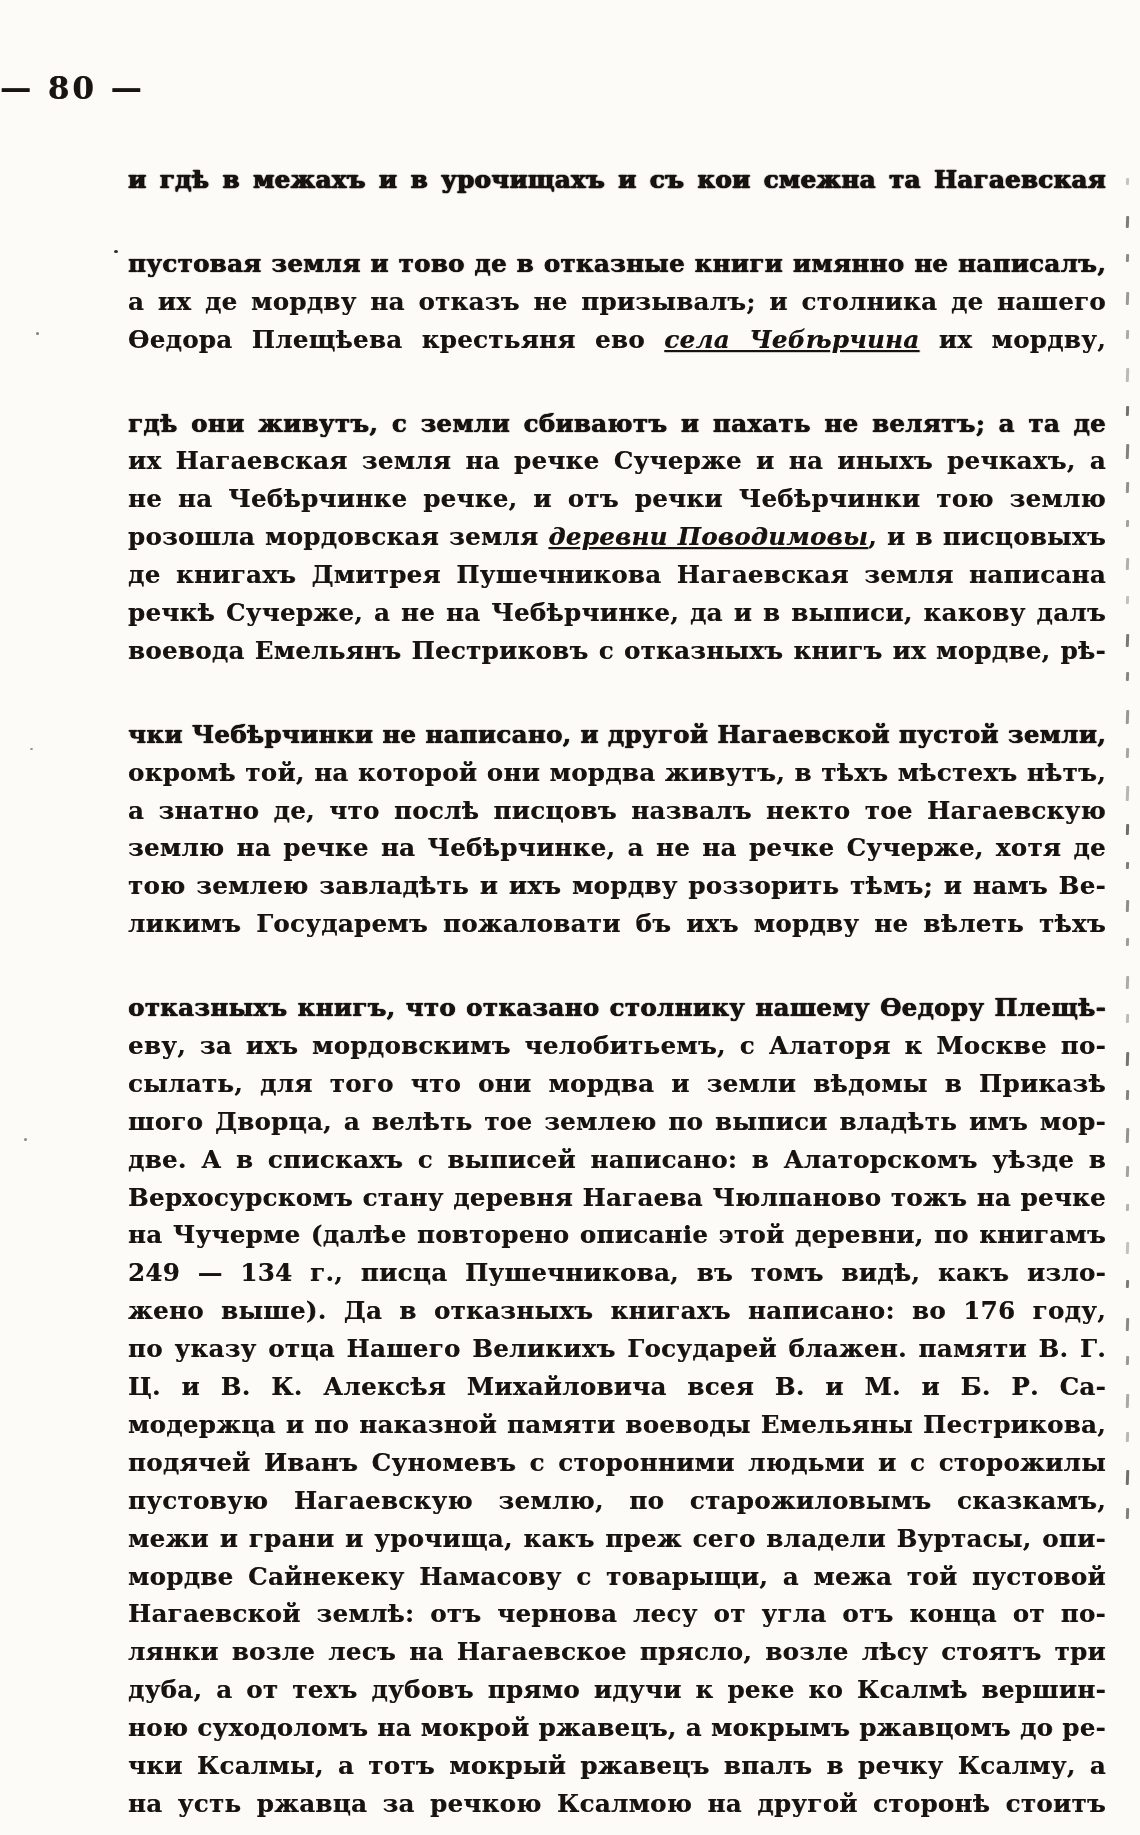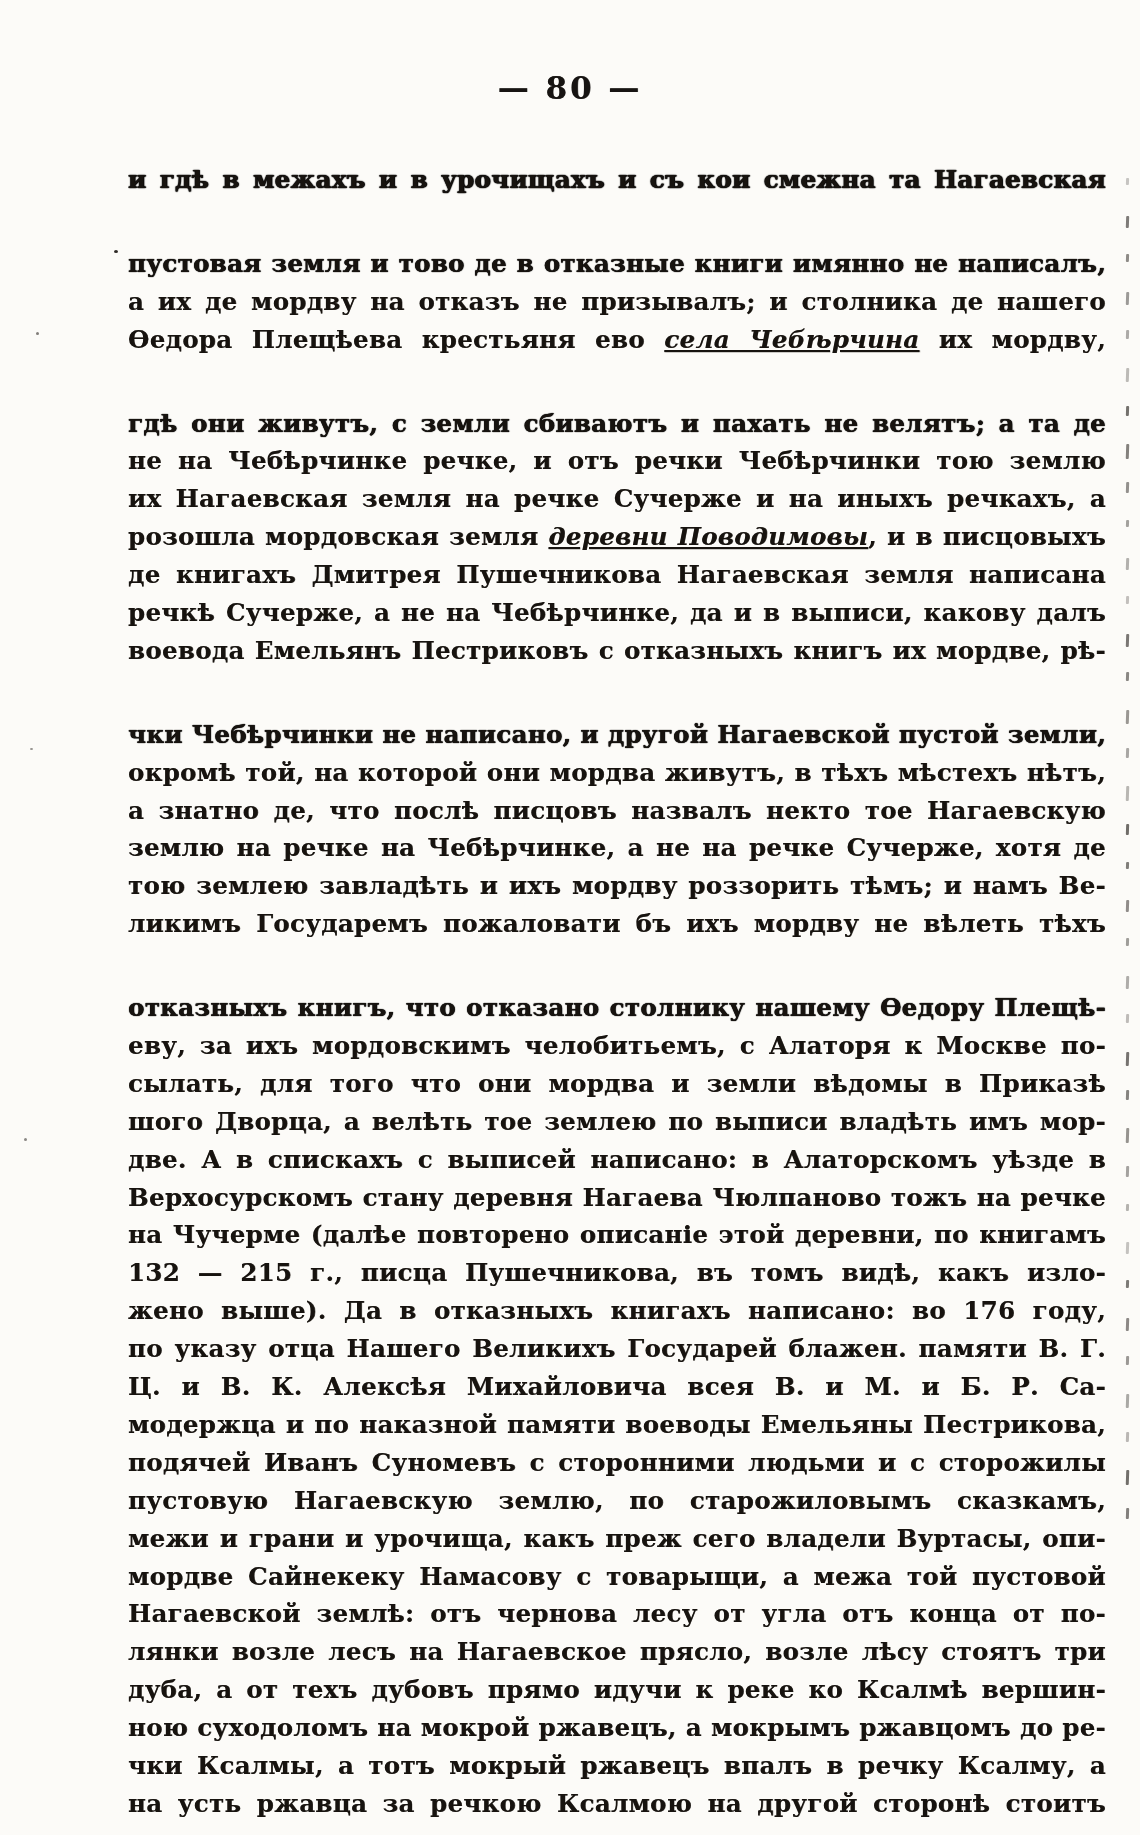--- a/index.html
+++ b/index.html
@@ -13,21 +13,20 @@
     overflow: hidden;
     background: #fcfbf8;
     font-family: "DejaVu Serif", serif;
     color: #171412;
   }
   .page-number {
     position: absolute;
     top: 70px;
     left: 0;
     width: 100%;
-    text-align: center;
     font-size: 31px;
     font-weight: bold;
     letter-spacing: 3px;
     text-shadow: 0.4px 0.4px 0.6px rgba(10,8,5,0.65);
   }
   .text-block {
     position: absolute;
     left: 128px;
     top: 161px;
     width: 978px;
@@ -77,40 +76,40 @@
 <body>
 
 <div class="page-number">— 80 —</div>
 
 <div class="text-block">
     <div class="line smudge"><span>и гдѣ в межахъ и в урочищахъ и съ кои смежна та Нагаевская</span></div>
     <div class="line heavy"><span>пустовая земля и тово де в отказные книги имянно не написалъ,</span></div>
     <div class="line"><span>а их де мордву на отказъ не призывалъ; и столника де нашего</span></div>
     <div class="line"><span>Ѳедора Плещѣева крестьяня ево </span><span class="italic">села Чебѣрчина</span><span> их мордву,</span></div>
     <div class="line heavy"><span>гдѣ они живутъ, с земли сбиваютъ и пахать не велятъ; а та де</span></div>
+    <div class="line"><span>их Нагаевская земля на речке Сучерже и на иныхъ речкахъ, а</span></div>
     <div class="line"><span>не на Чебѣрчинке речке, и отъ речки Чебѣрчинки тою землю</span></div>
-    <div class="line"><span>их Нагаевская земля на речке Сучерже и на иныхъ речкахъ, а</span></div>
     <div class="line"><span>розошла мордовская земля </span><span class="italic">деревни Поводимовы</span><span>, и в писцовыхъ</span></div>
     <div class="line"><span>де книгахъ Дмитрея Пушечникова Нагаевская земля написана на</span></div>
     <div class="line"><span>речкѣ Сучерже, а не на Чебѣрчинке, да и в выписи, какову далъ</span></div>
     <div class="line"><span>воевода Емельянъ Пестриковъ с отказныхъ книгъ их мордве, рѣ-</span></div>
     <div class="line heavy"><span>чки Чебѣрчинки не написано, и другой Нагаевской пустой земли,</span></div>
     <div class="line"><span>окромѣ той, на которой они мордва живутъ, в тѣхъ мѣстехъ нѣтъ,</span></div>
     <div class="line"><span>а знатно де, что послѣ писцовъ назвалъ некто тое Нагаевскую</span></div>
     <div class="line"><span>землю на речке на Чебѣрчинке, а не на речке Сучерже, хотя де</span></div>
     <div class="line"><span>тою землею завладѣть и ихъ мордву роззорить тѣмъ; и намъ Ве-</span></div>
     <div class="line"><span>ликимъ Государемъ пожаловати бъ ихъ мордву не вѣлеть тѣхъ</span></div>
     <div class="line heavy"><span>отказныхъ книгъ, что отказано столнику нашему Ѳедору Плещѣ-</span></div>
     <div class="line"><span>еву, за ихъ мордовскимъ челобитьемъ, с Алаторя к Москве по-</span></div>
     <div class="line"><span>сылать, для того что они мордва и земли вѣдомы в Приказѣ Боль-</span></div>
     <div class="line"><span>шого Дворца, а велѣть тое землею по выписи владѣть имъ мор-</span></div>
     <div class="line"><span>две. А в спискахъ с выписей написано: в Алаторскомъ уѣзде в</span></div>
     <div class="line"><span>Верхосурскомъ стану деревня Нагаева Чюлпаново тожъ на речке</span></div>
     <div class="line"><span>на Чучерме (далѣе повторено описаніе этой деревни, по книгамъ</span></div>
-    <div class="line"><span>132 — 215 г., писца Пушечникова, въ томъ видѣ, какъ изло-</span></div>
+    <div class="line"><span>249 — 134 г., писца Пушечникова, въ томъ видѣ, какъ изло-</span></div>
     <div class="line"><span>жено выше). Да в отказныхъ книгахъ написано: во 176 году,</span></div>
     <div class="line"><span>по указу отца Нашего Великихъ Государей блажен. памяти В. Г.</span></div>
     <div class="line"><span>Ц. и В. К. Алексѣя Михайловича всея В. и М. и Б. Р. Са-</span></div>
     <div class="line"><span>модержца и по наказной памяти воеводы Емельяны Пестрикова,</span></div>
     <div class="line"><span>подячей Иванъ Суномевъ с сторонними людьми и с сторожилы</span></div>
     <div class="line"><span>пустовую Нагаевскую землю, по старожиловымъ сказкамъ, старыя</span></div>
     <div class="line"><span>межи и грани и урочища, какъ преж сего владели Вуртасы, опи-</span></div>
     <div class="line"><span>мордве Сайнекеку Намасову с товарыщи, а межа той пустовой</span></div>
     <div class="line"><span>Нагаевской землѣ: отъ чернова лесу от угла отъ конца от по-</span></div>
     <div class="line"><span>лянки возле лесъ на Нагаевское прясло, возле лѣсу стоятъ три</span></div>

